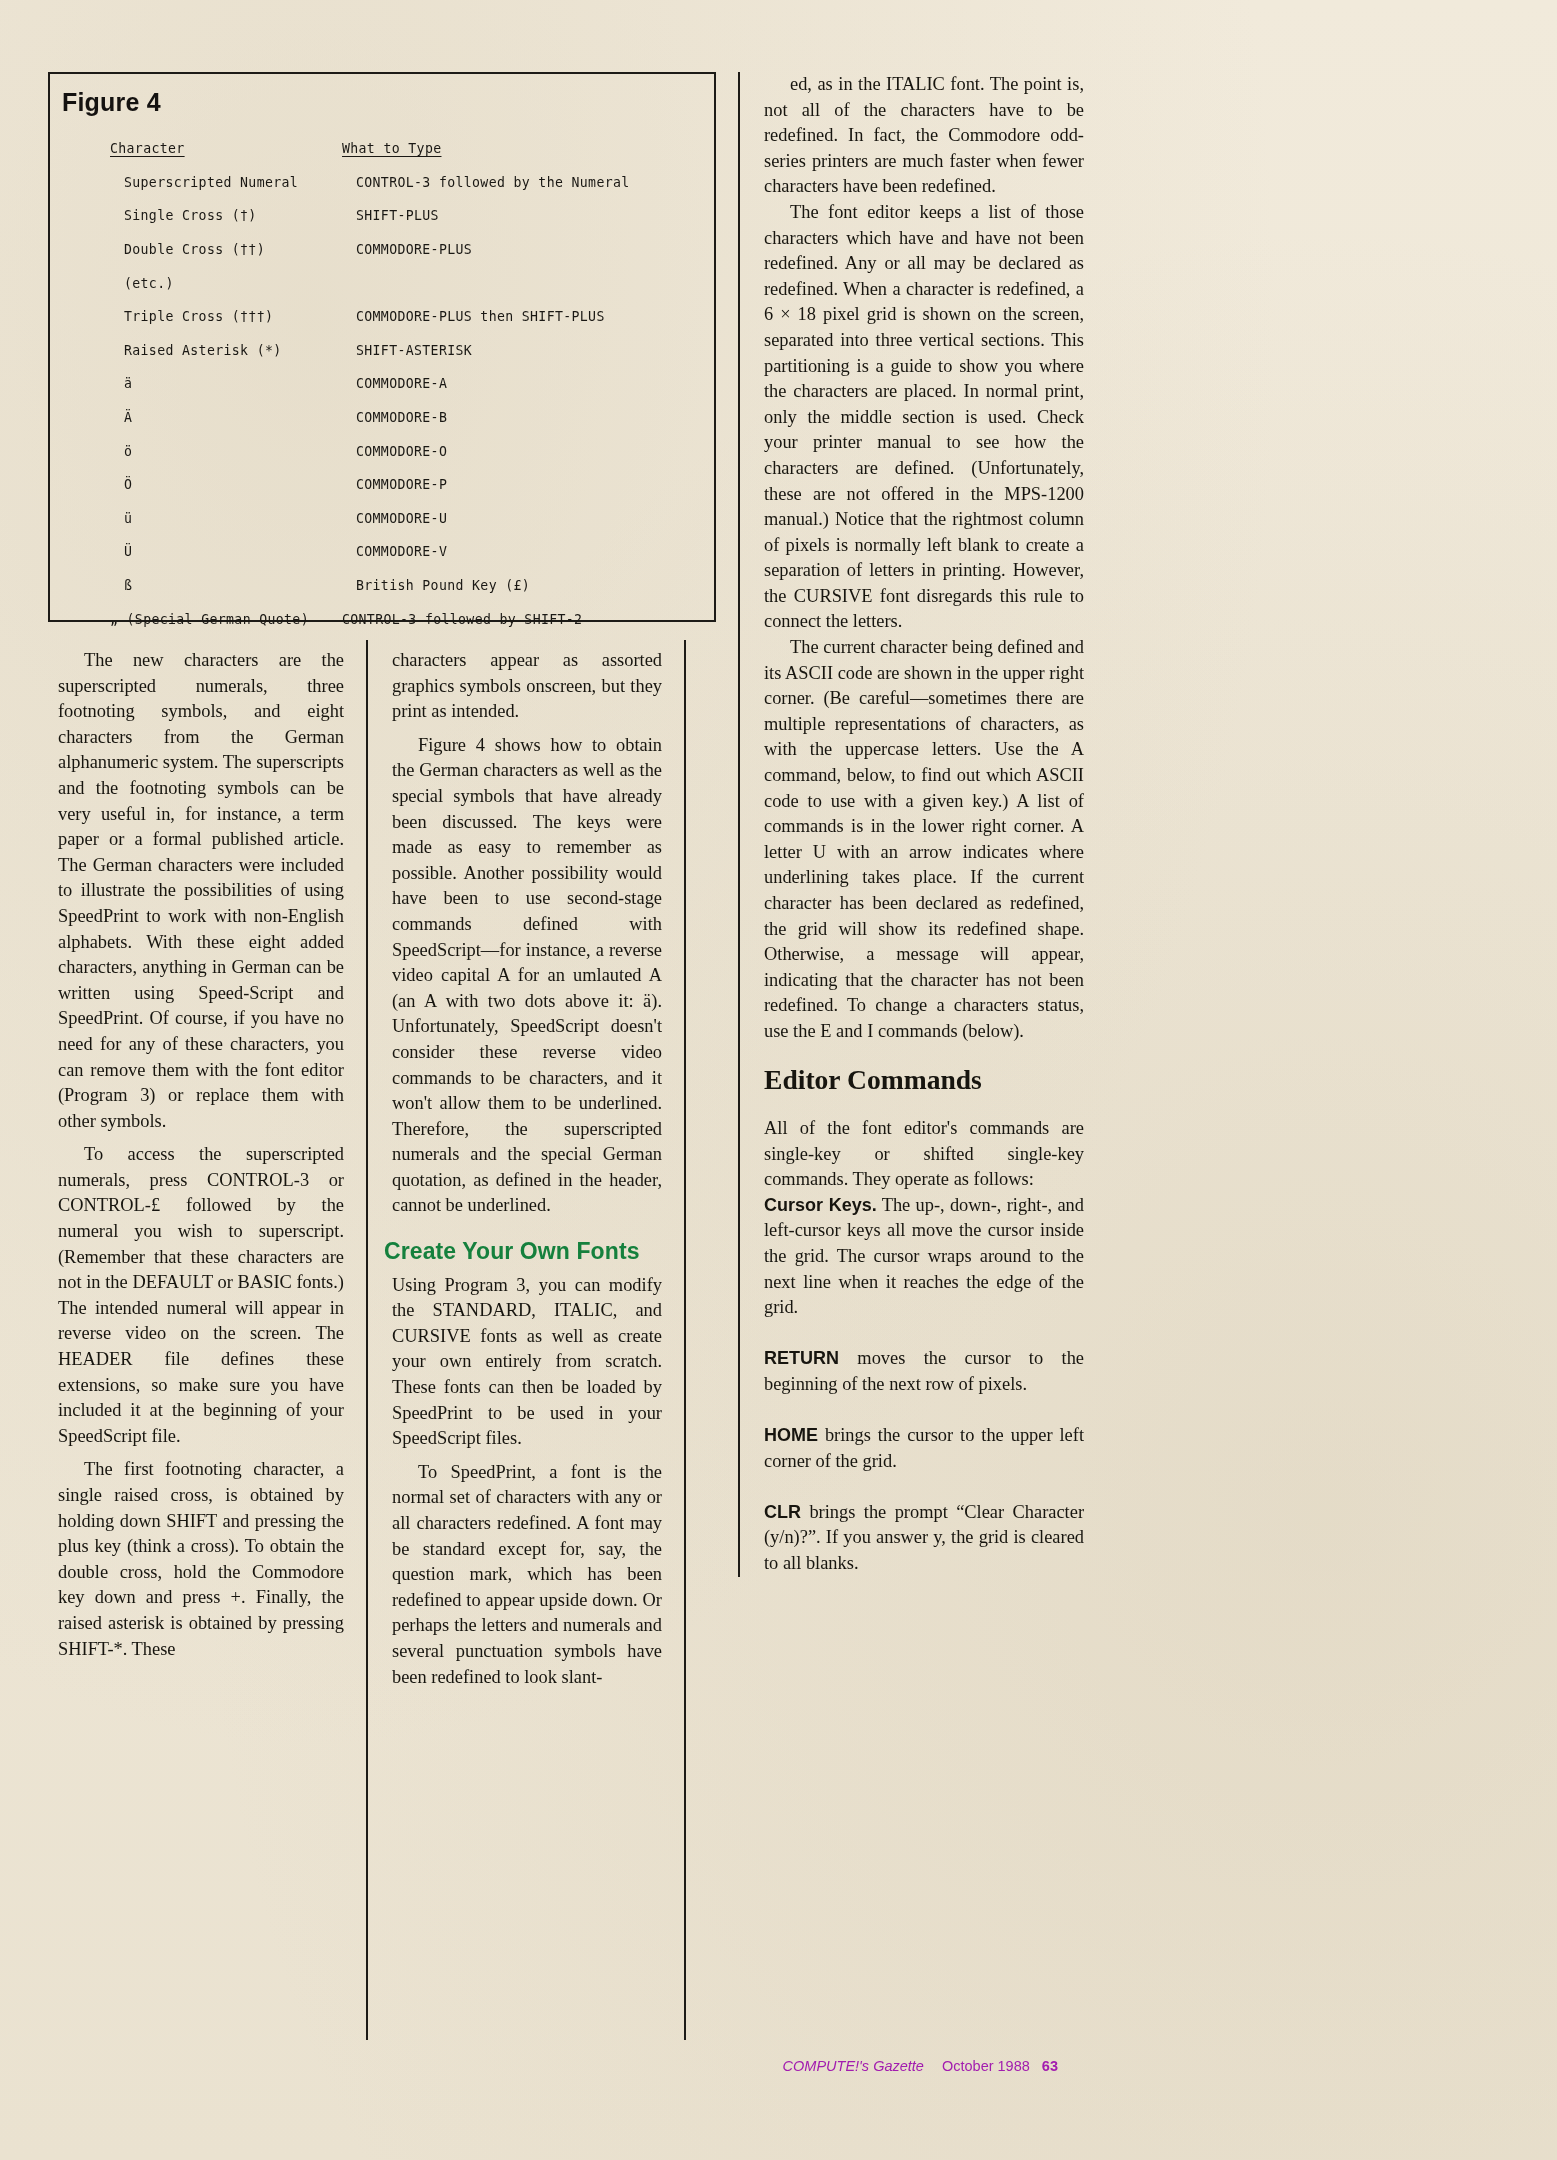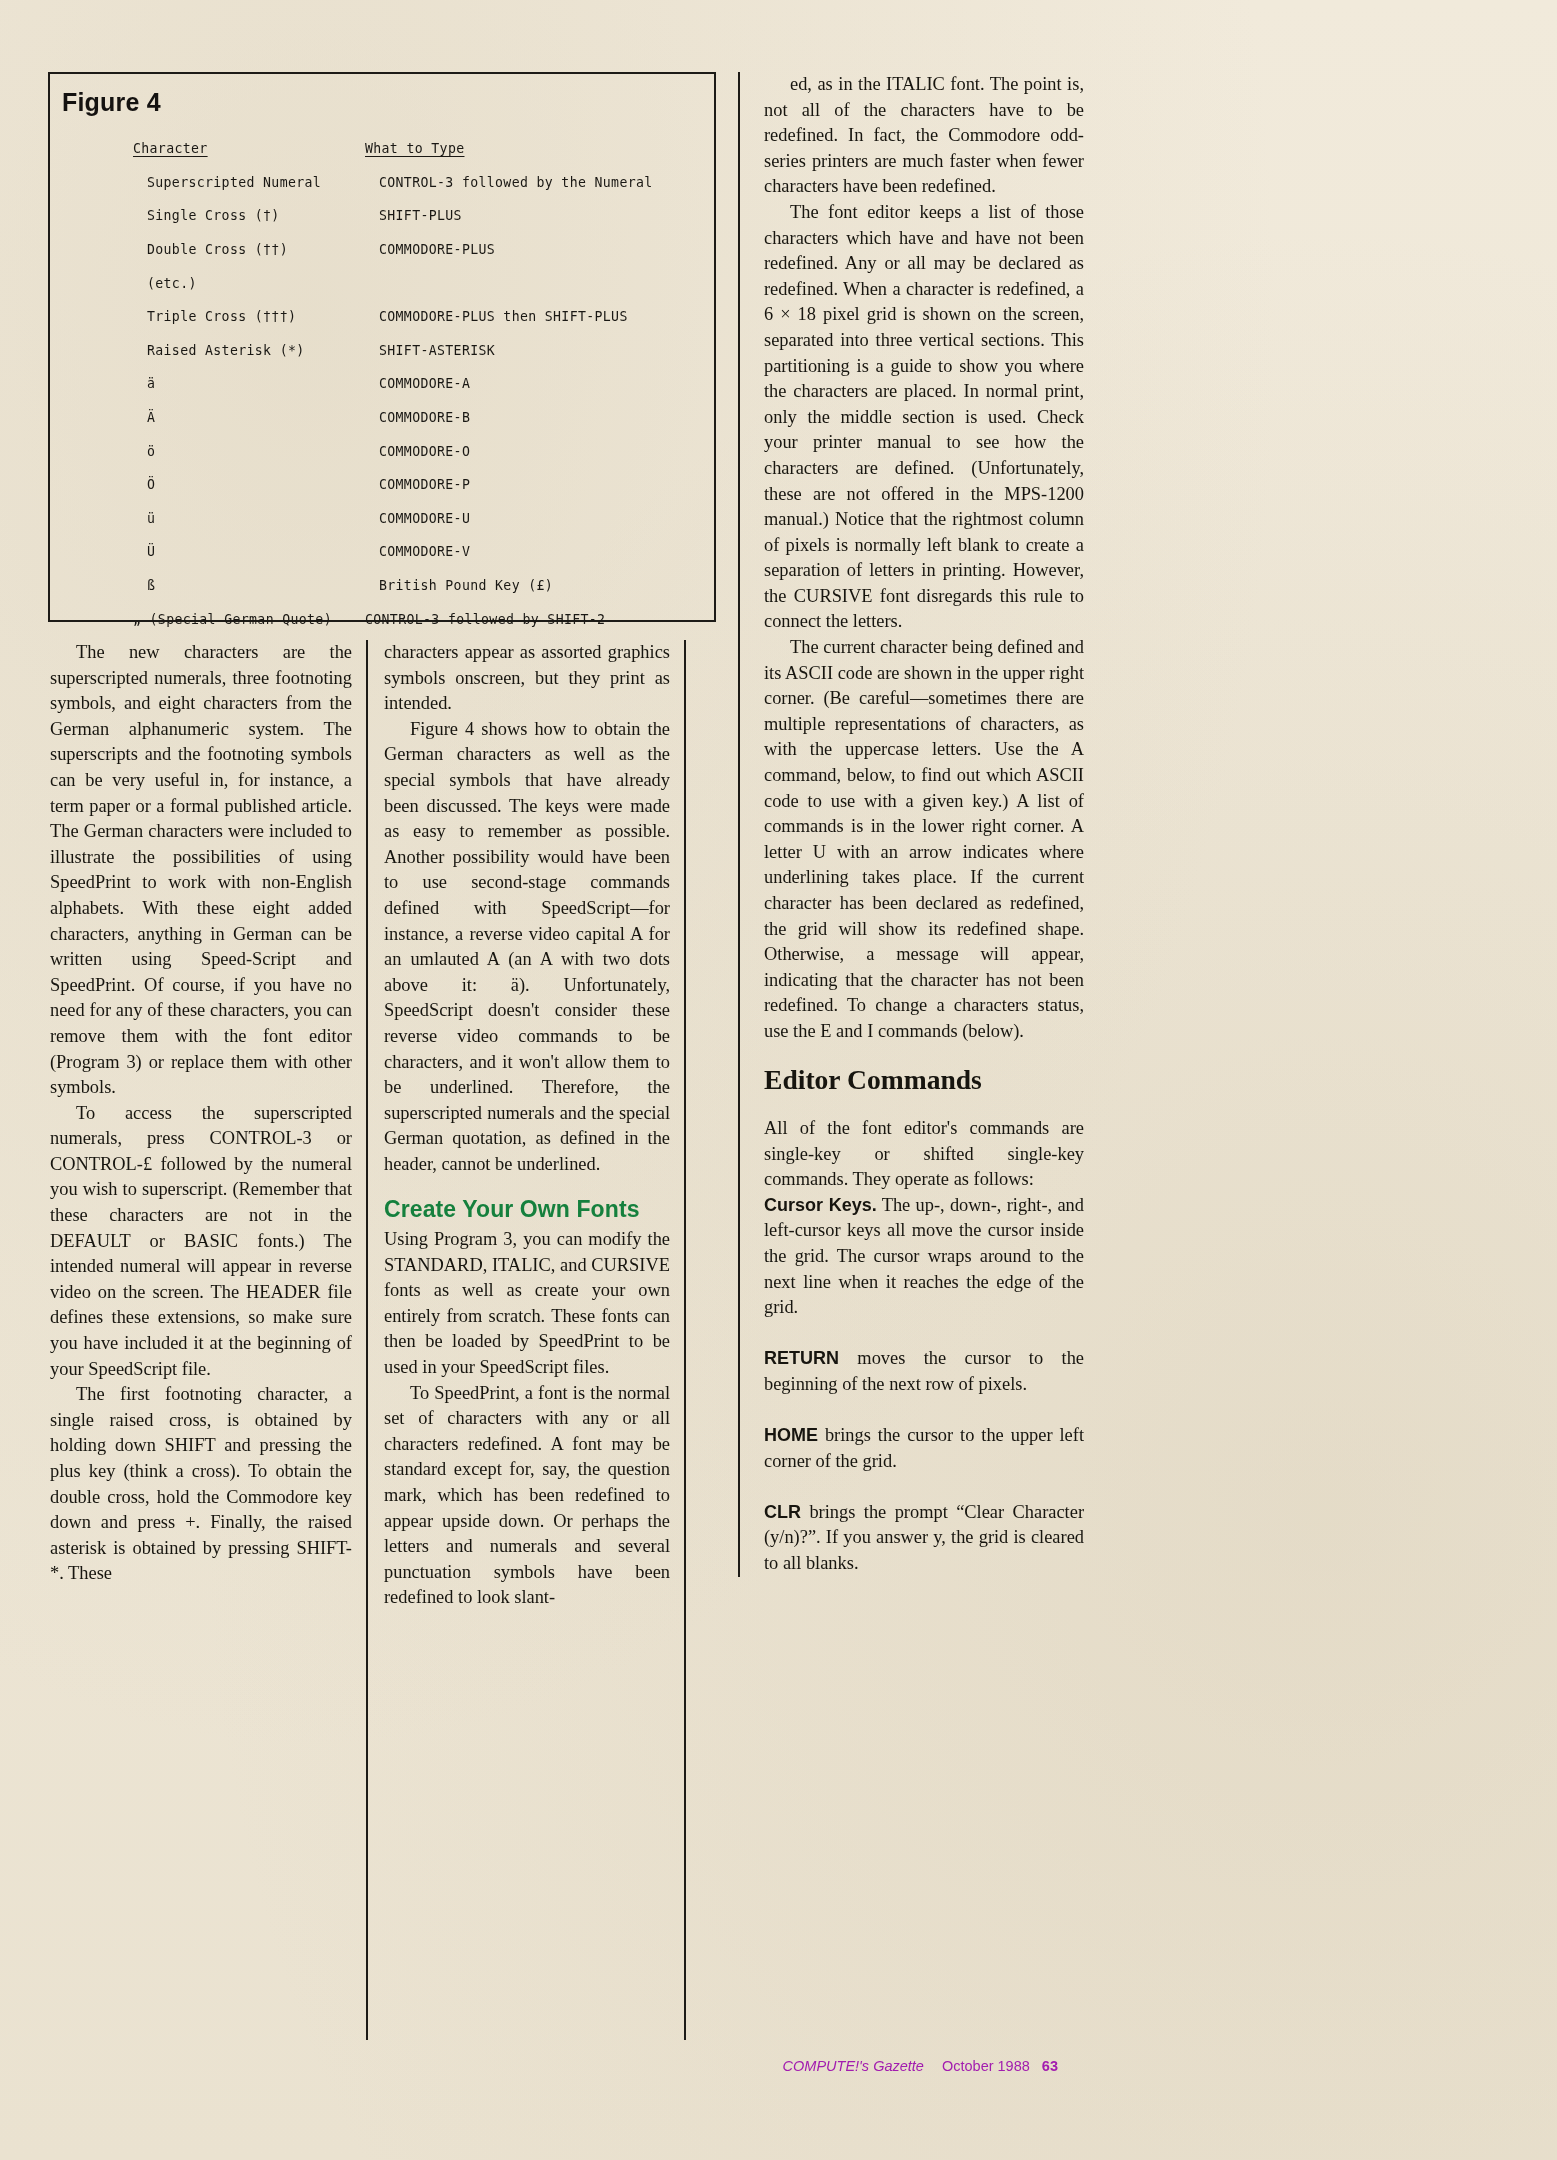--- a/index.html
+++ b/index.html
@@ -37,21 +37,21 @@
     position:absolute;
     left:12px; top:14px;
     font-family:"Liberation Sans", sans-serif;
     font-weight:bold;
     font-size:25px;
     color:#141210;
     letter-spacing:.2px;
   }
   .fig-table{
     position:absolute;
-    left:83px; top:58px;
+    left:60px; top:58px;
     width:600px;
     font-family:"DejaVu Sans Mono","Liberation Mono",monospace;
     font-size:13.2px;
     color:#1a1814;
     letter-spacing:.35px;
   }
   .fig-row{
     display:flex;
     height:33.6px;
     align-items:center;
@@ -78,21 +78,21 @@
     padding:0 14px 0 0;
     font-size:18.4px;
     line-height:25.6px;
     text-align:justify;
     color:#17150f;
     hyphens:none;
   }
   .col.c1{padding-left:2px;}
   .col.c2{border-left:2px solid #1d1b17;padding-left:16px;}
   .col.c3{border-left:2px solid #1d1b17;padding-left:16px;width:340px;}
-  .col p{margin:0;text-indent:26px;}
+  .col p{margin:8px;text-indent:26px;}
   .col p.noind{text-indent:0;}
   .col h2{
     font-family:"Liberation Sans", sans-serif;
     font-size:23px;
     font-weight:bold;
     margin:20px 0 4px 0;
     text-align:left;
     color:#15803d;
     letter-spacing:.1px;
   }

